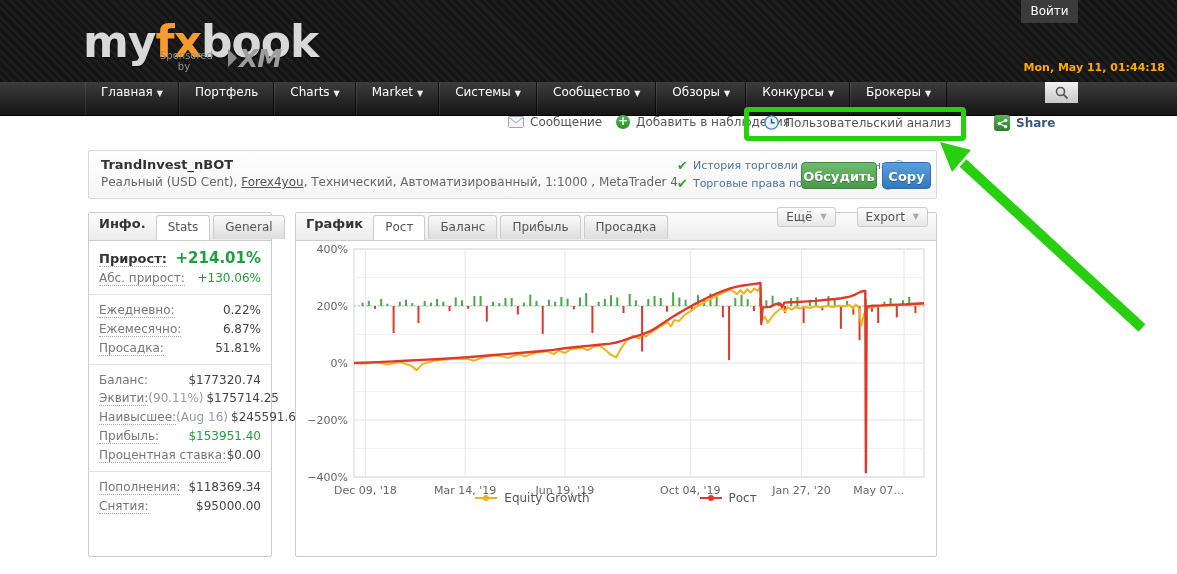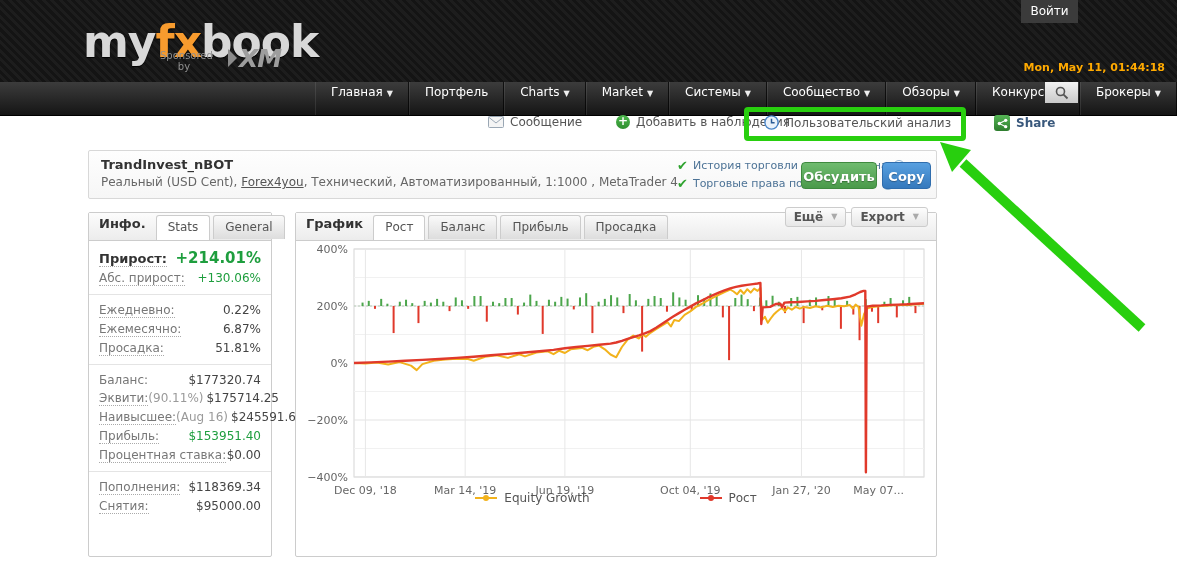--- a/index.html
+++ b/index.html
@@ -14,33 +14,33 @@
   .logo .lg-grey { color:#d8d8d8; text-shadow:0 1px 1px #000; }
   .logo .lg-orange { color:#f79b2e; text-shadow:0 1px 1px #000; }
   .sponsored { position:absolute; left:160px; top:50px; width:48px; font-size:10px; color:#8f8f8f; text-align:center; line-height:11px; }
   .xm-logo { position:absolute; left:228px; top:44px; color:#9d9d9d; font-size:25px; font-weight:bold; font-style:italic; letter-spacing:-1px; }
   .xm-logo:before { content:""; display:inline-block; width:0; height:0; border-left:9px solid #8b8b8b; border-top:9px solid transparent; border-bottom:9px solid transparent; margin-right:2px; }
   .login-btn { position:absolute; left:1021px; top:0; width:57px; height:23px; background:#3b3b3b; color:#fff; font-size:12px; text-align:center; line-height:23px; cursor:pointer; }
   .datetime { position:absolute; right:12px; top:61px; color:#ffaa00; font-size:11px; font-weight:bold;padding-left:45px; }
 
   
   .navbar { position:absolute; left:0; top:82px; width:1177px; height:34px;
-    background:linear-gradient(#3c3c3c,#151515); display:flex; align-items:stretch; border-bottom:1px solid #000;justify-content:flex-end; }
+    background:linear-gradient(#3c3c3c,#151515); display:flex; align-items:stretch; border-bottom:1px solid #000; }
   .nav-spacer { width:85px; }
   .nav-item { padding:0 15px; color:#fff; font-size:12px; line-height:21px; cursor:pointer;
     border-right:1px solid rgba(0,0,0,.7); border-left:1px solid rgba(255,255,255,.09); white-space:nowrap; }
   .nav-item .arr { font-size:8px; color:#eee; margin-left:4px; }
   .nav-search { position:absolute; left:1045px; top:0; width:33px; height:21px;
     background:linear-gradient(#f2f2f2,#c9c9c9); display:flex; align-items:center; justify-content:center; cursor:pointer; }
 
   
   .crumb-row { position:absolute; left:88px; top:115px; font-size:12px; color:#8a8a8a; }
   .crumb-row a { color:#ef7f1a; text-decoration:none; cursor:pointer; }
   .action { position:absolute; top:115px; font-size:12px; color:#555; display:flex; align-items:center; gap:6px; cursor:pointer; }
-  .act-msg { left:488px;justify-content:space-between; }
+  .act-msg { left:508px;justify-content:space-between; }
   .act-watch { left:616px; }
   .act-custom { left:764px; }
   .act-share { left:994px; color:#39587c; font-weight:bold; }
   .plus-ico { width:14px; height:14px; border-radius:50%; background:linear-gradient(#4db84d,#2f8f2f);
     color:#fff; font-size:12px; font-weight:bold; text-align:center; line-height:13px; }
   .share-ico { width:16px; height:16px; border-radius:3px; background:linear-gradient(#55b555,#2e7d2e); display:flex; align-items:center; justify-content:center; }
 
   
   .hl-box { position:absolute; left:744px; top:107px; width:222px; height:34px; border:5px solid #28cf0e; border-radius:4px; pointer-events:none; }
   .hl-arrow { position:absolute; left:0; top:0; width:1177px; height:574px; pointer-events:none; }
@@ -63,21 +63,21 @@
   
   .panel { position:absolute; background:#fff; border:1px solid #ccc; border-radius:2px; }
   .info-panel { left:88px; top:212px; width:184px; height:345px; }
   .chart-panel { left:295px; top:212px; width:642px; height:345px; }
   .panel-head { height:28px; background:linear-gradient(#fcfcfc,#ececec); border-bottom:1px solid #ccc;
     display:flex; align-items:center; padding:0 8px; }
   .panel-title { font-size:13px; font-weight:bold; color:#333; margin:0 10px 6px 2px; }
   .tab { font-size:12px; color:#555; padding:4px 11px 5px; border:1px solid #ccc; border-bottom:none;
     border-radius:3px 3px 0 0; background:linear-gradient(#fafafa,#ddd); margin-right:3px; cursor:pointer; position:relative; }
   .tab.active { background:#fff; margin-bottom:-1px; padding-bottom:6px; z-index:2; }
-  .head-right { margin-left:auto; display:flex; gap:5px; margin-bottom:20px;font-weight:bold; }
+  .head-right { margin-left:auto; display:flex; gap:21px; margin-bottom:20px; }
   .mini-btn { font-size:12px; color:#555; background:linear-gradient(#fdfdfd,#e7e7e7); border:1px solid #ccc;
     border-radius:3px; padding:2px 8px; cursor:pointer; display:flex; align-items:center; gap:8px; }
   .mini-btn .tri { font-size:8px; color:#aaa; }
 
   
   .info-body { font-size:12px; color:#444; }
   .igroup { padding:6px 10px; border-bottom:1px solid #e4e4e4; }
   .igroup:last-child { border-bottom:none; }
   .irow { display:flex; align-items:baseline; justify-content:space-between; padding:2px 0; }
   .ilbl { color:#777; }

